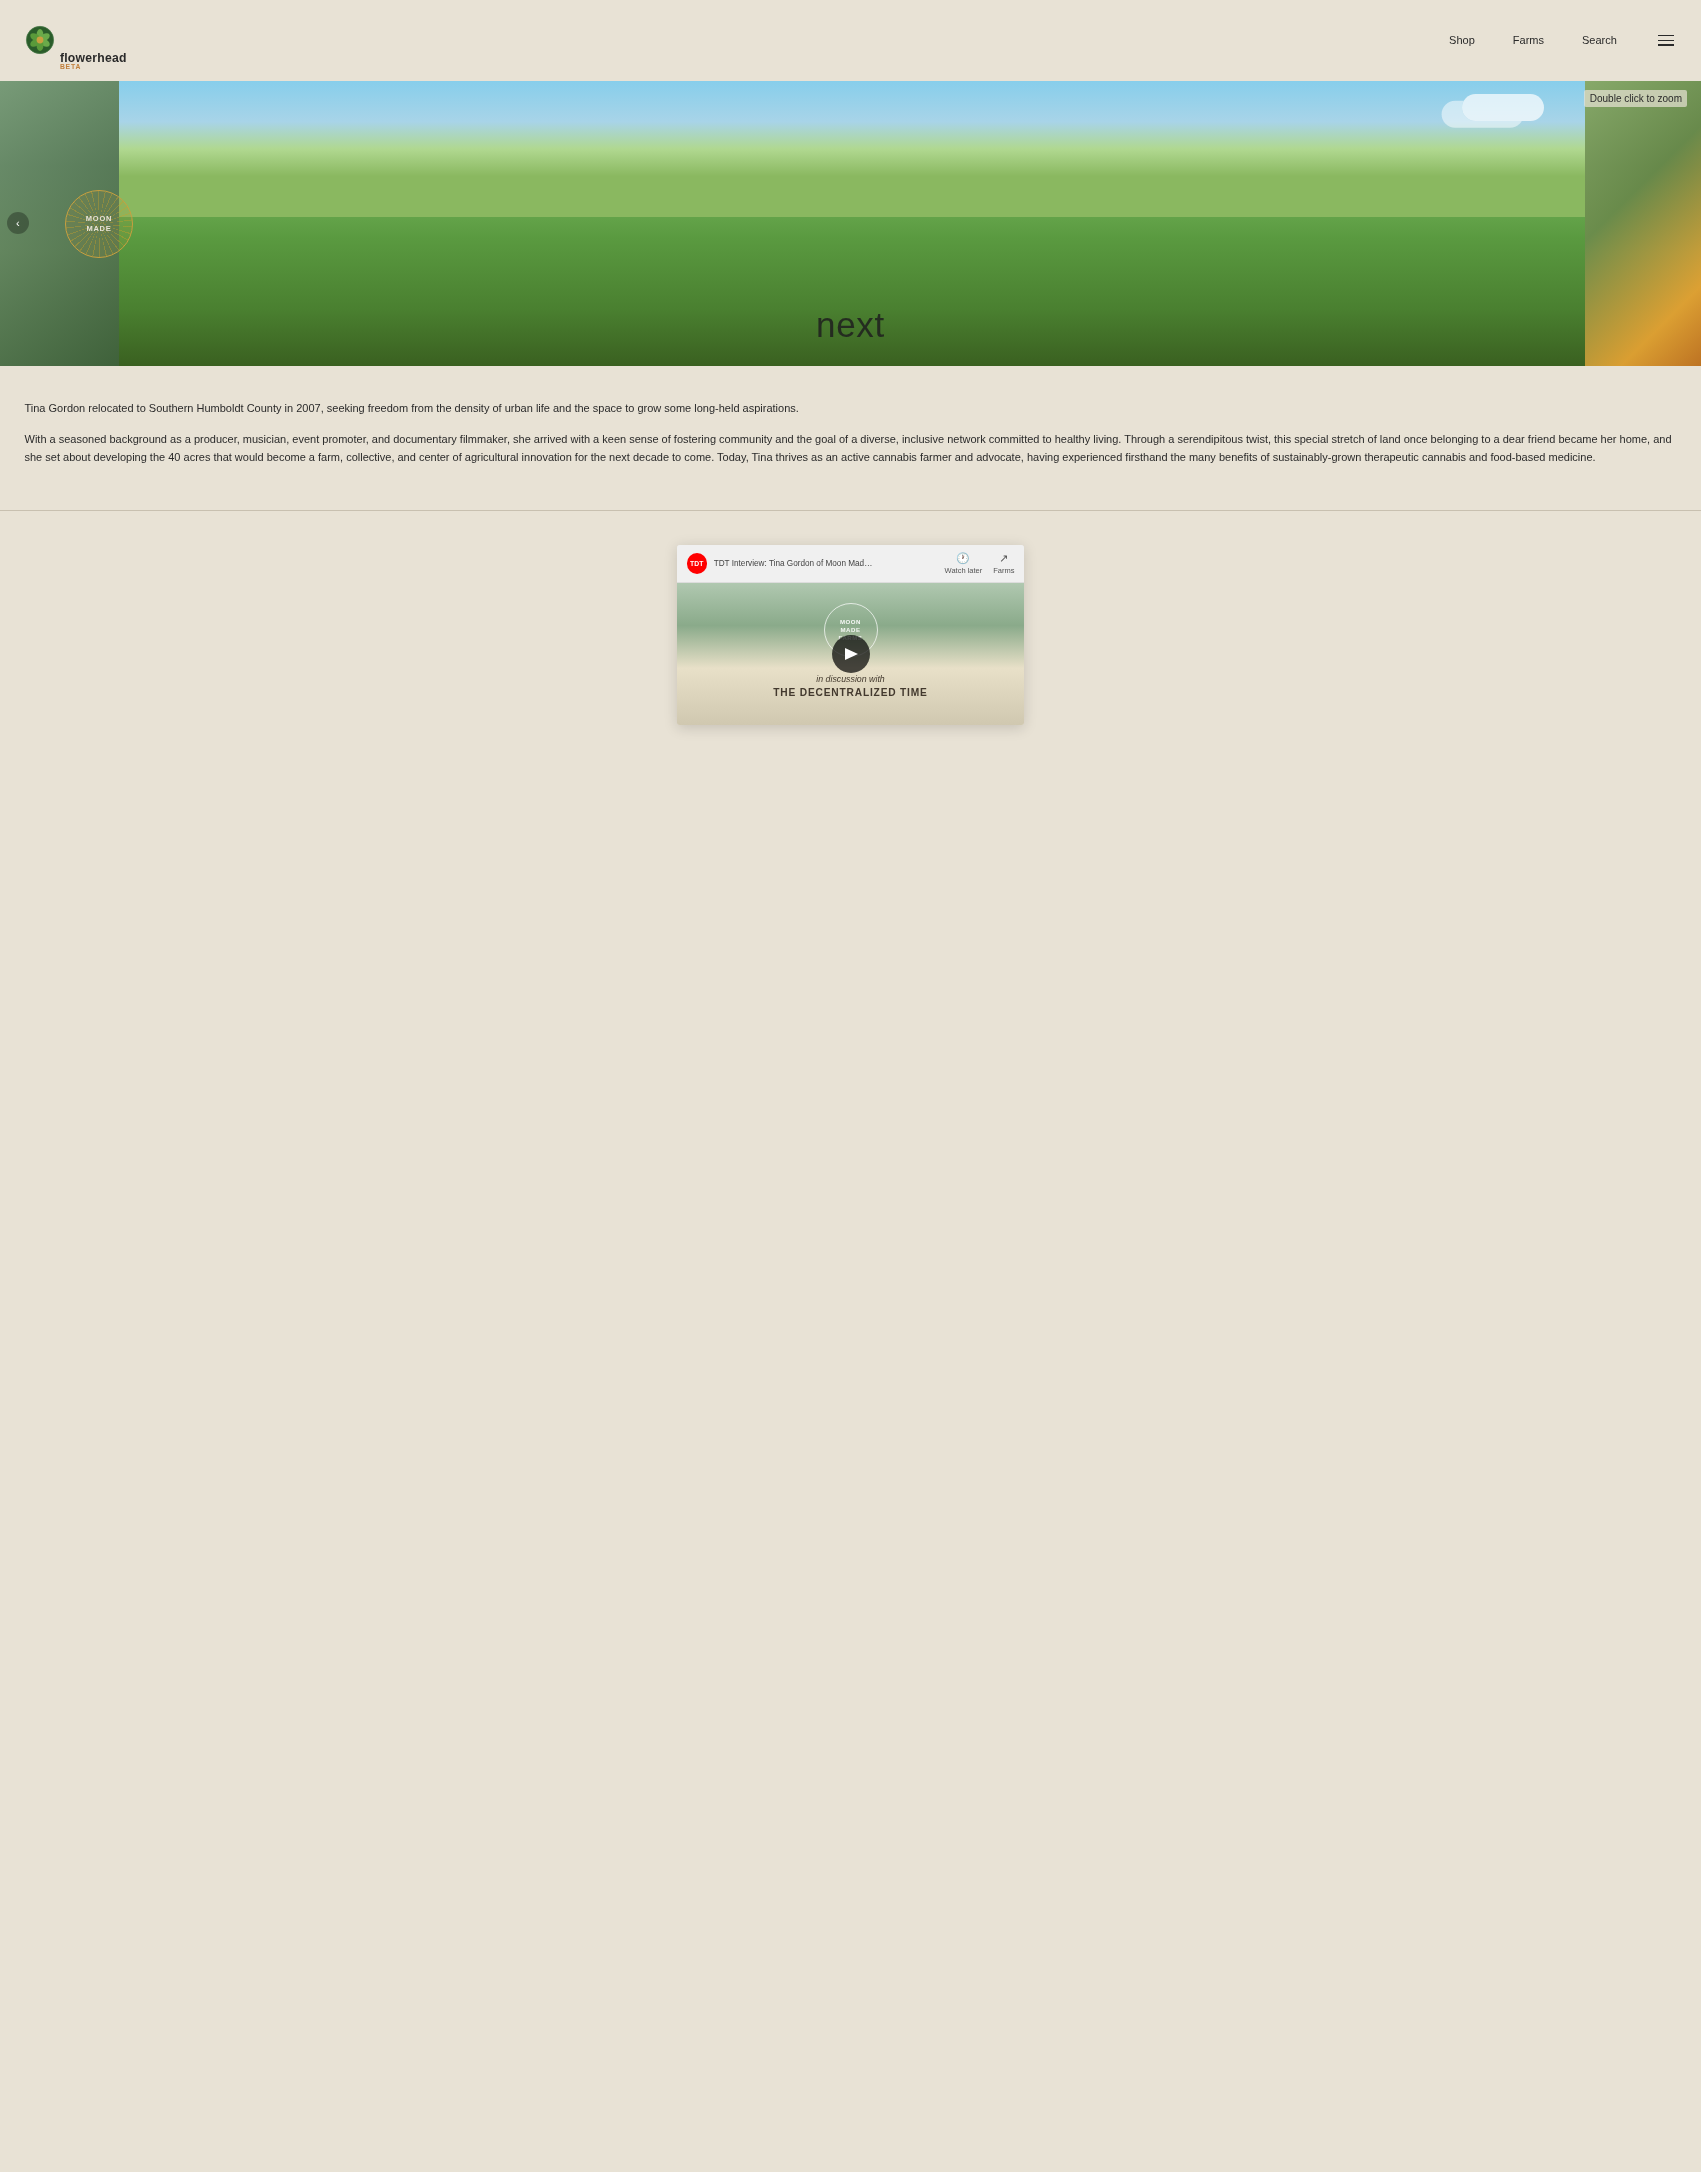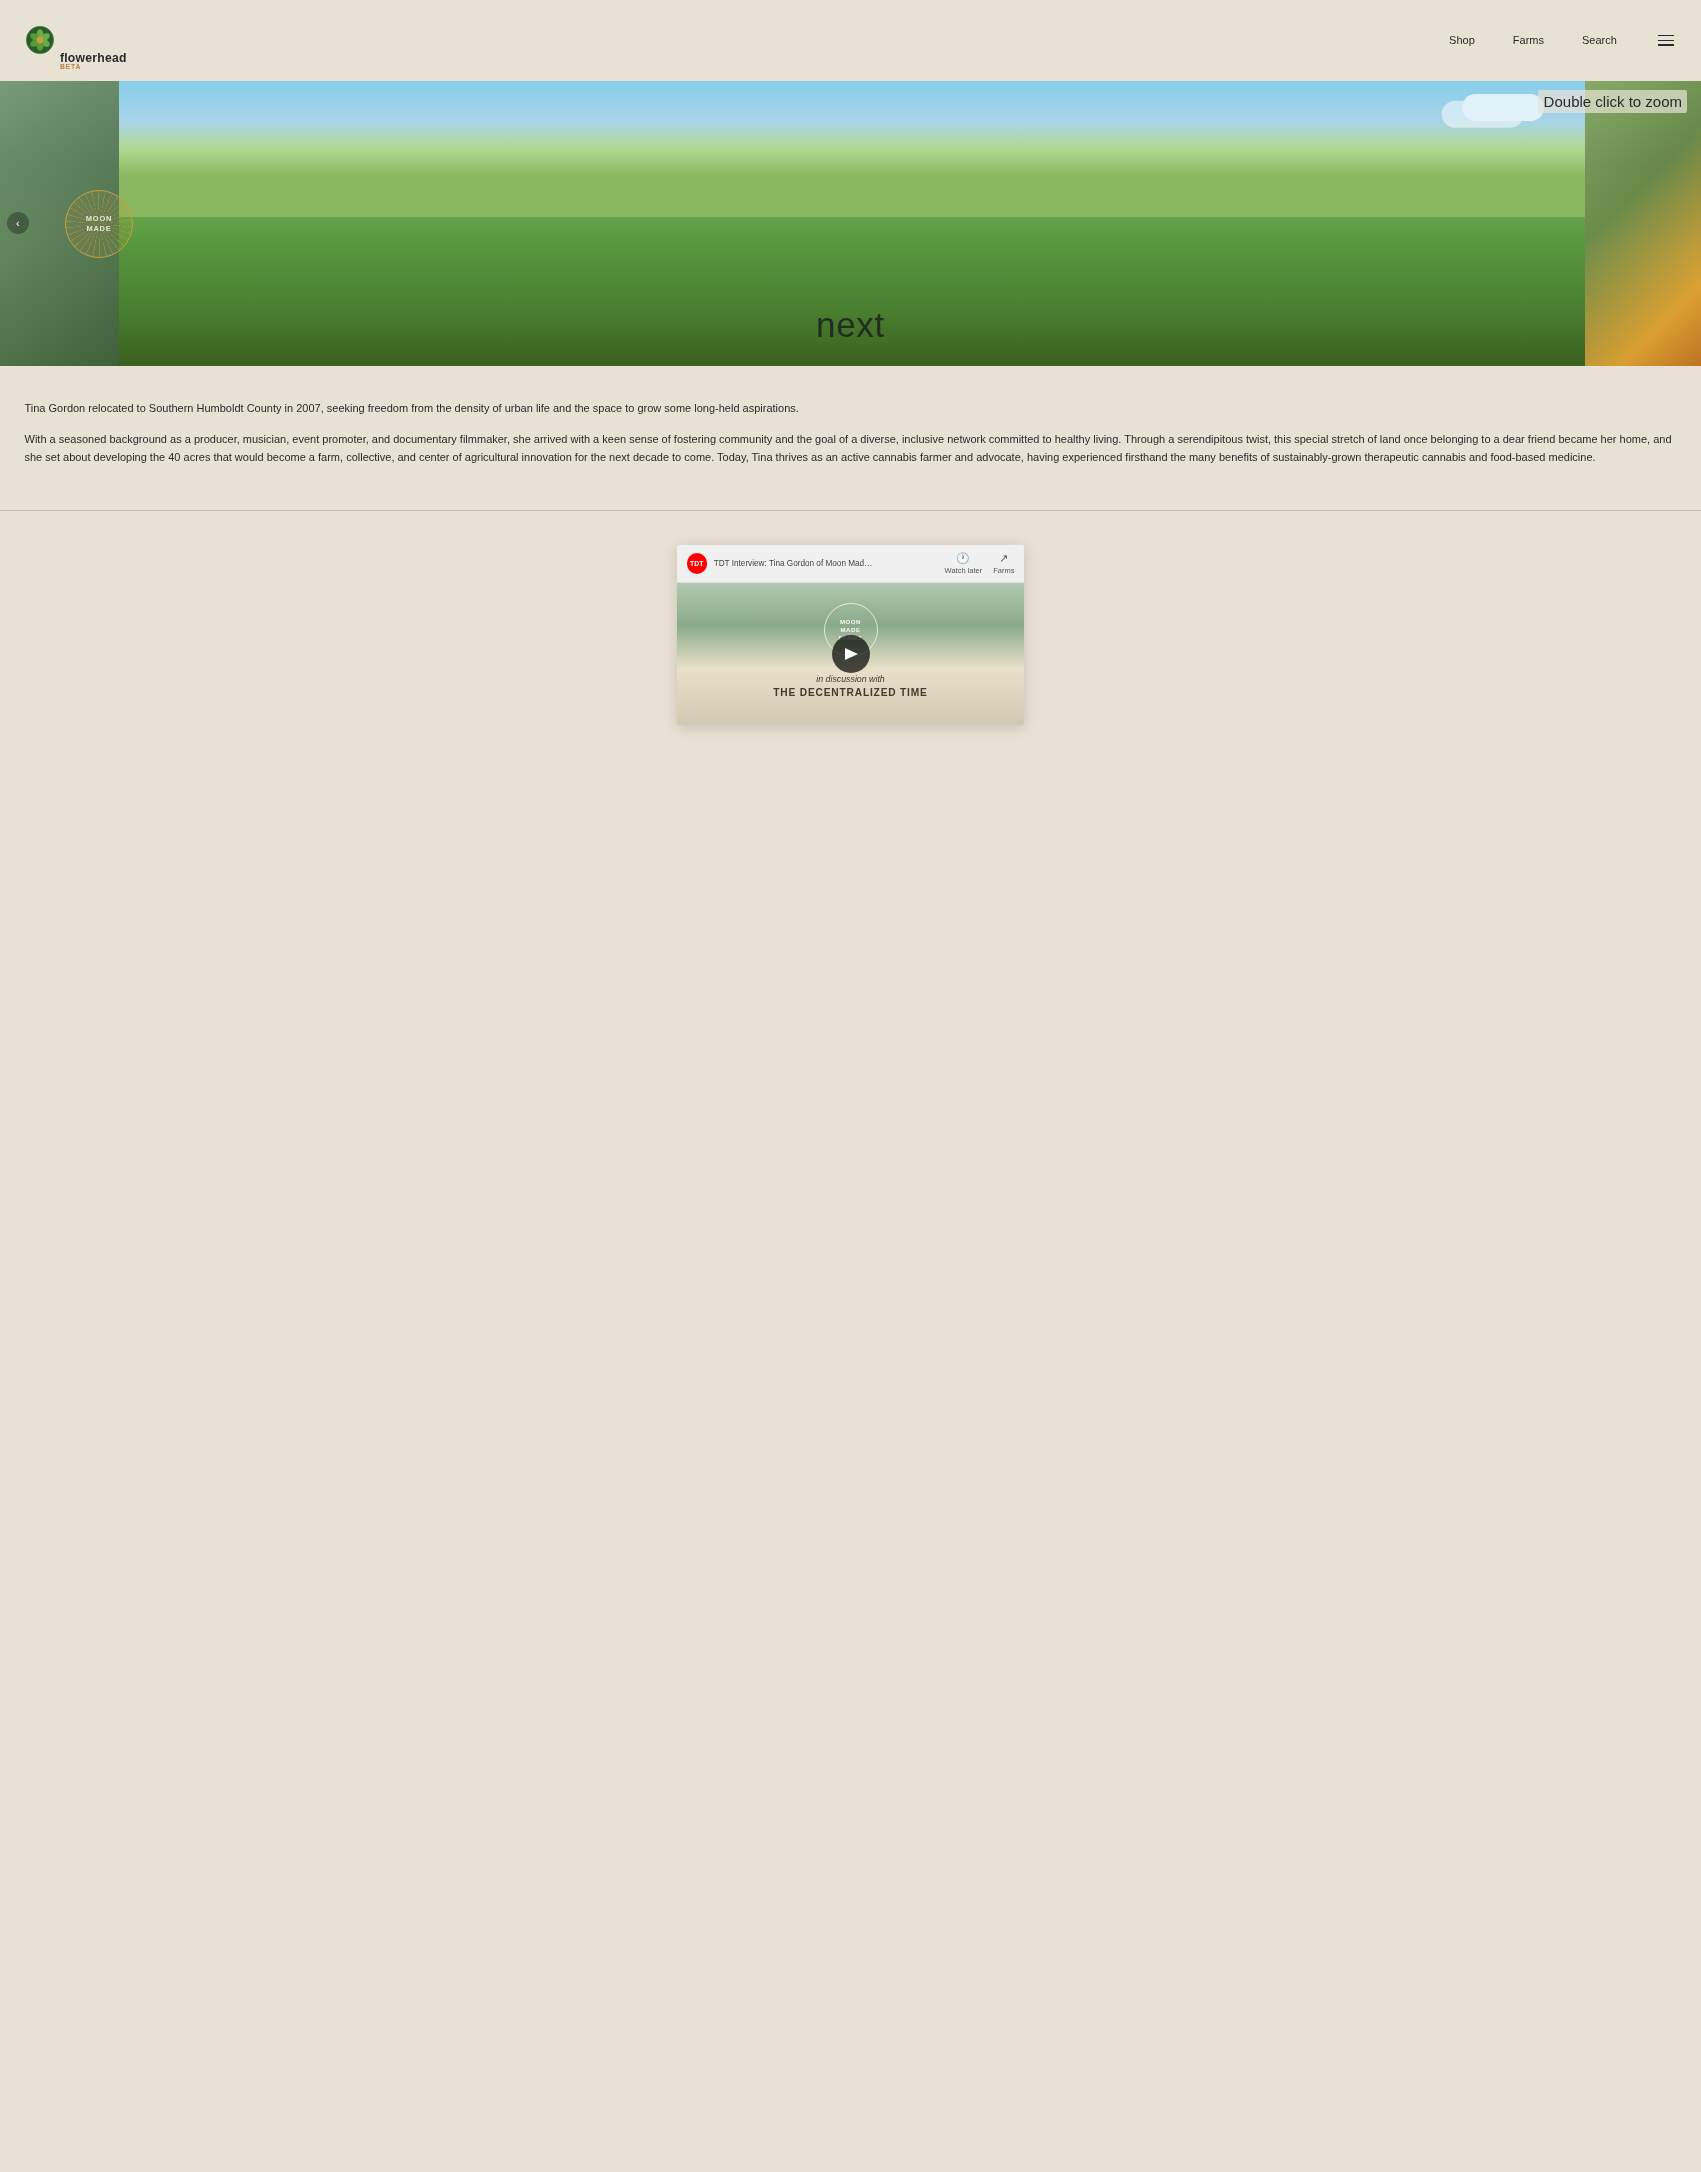--- a/index.html
+++ b/index.html
@@ -205,21 +205,21 @@
       letter-spacing: 0.02em;
       z-index: 5;
       margin-top: 41px;
     }
 
     
     .zoom-label {
       position: absolute;
       top: 9.5px;
       right: 13.6px;
-      font-size: 15px;
+      font-size: 10px;
       color: #2a2a2a;
       background: rgba(232,226,213,0.7);
       padding: 2.7px 5.4px;
       border-radius: 2px;
       z-index: 10;
     }
 
     
     .content-section {
       padding: 33px 24.5px 27px;

